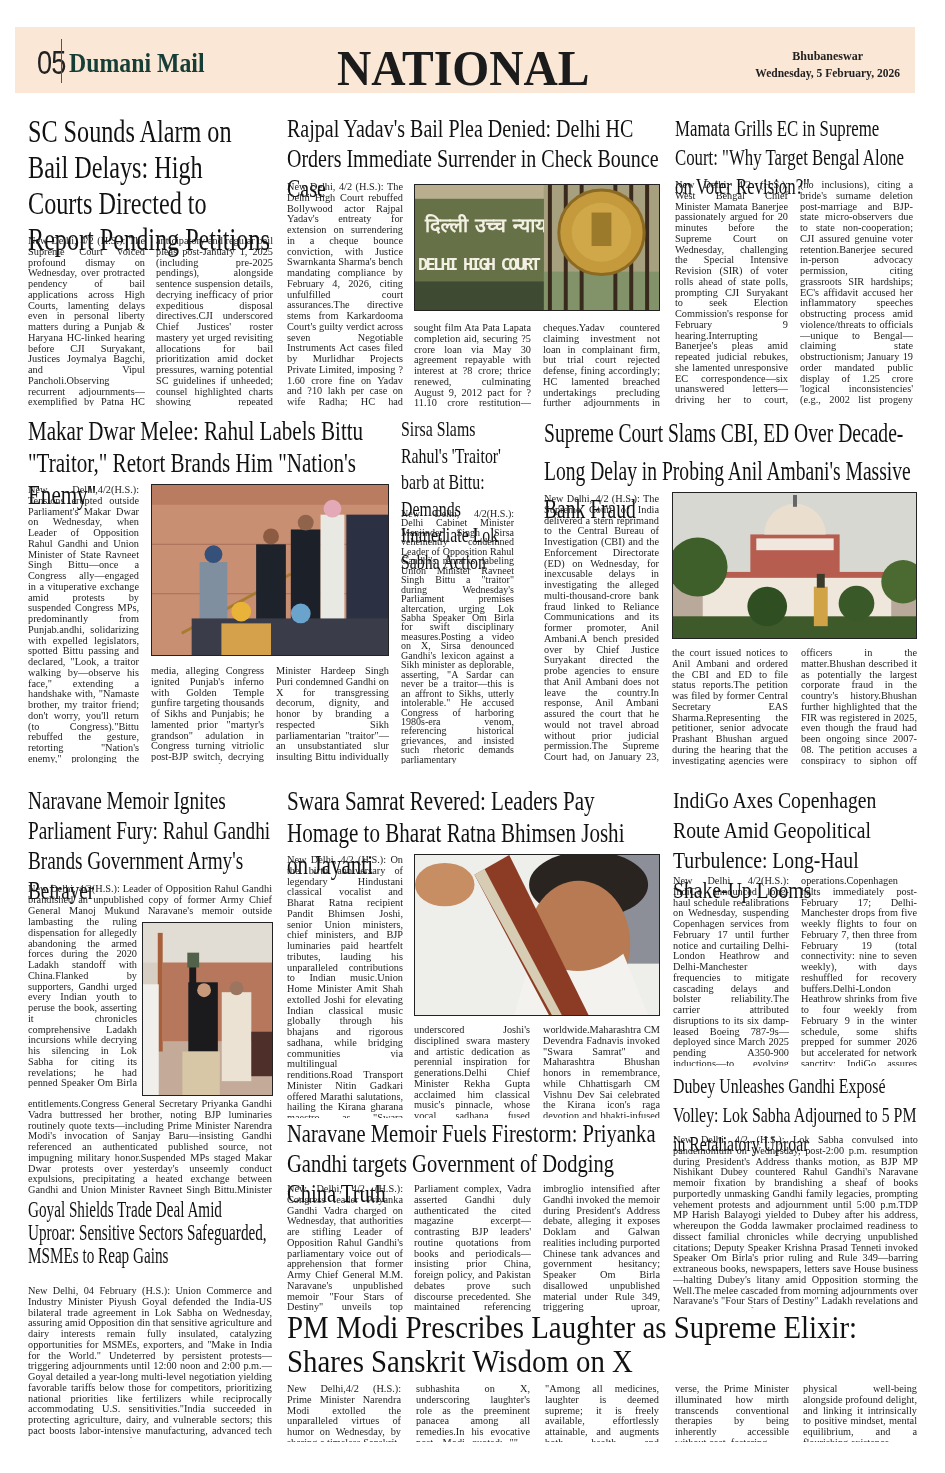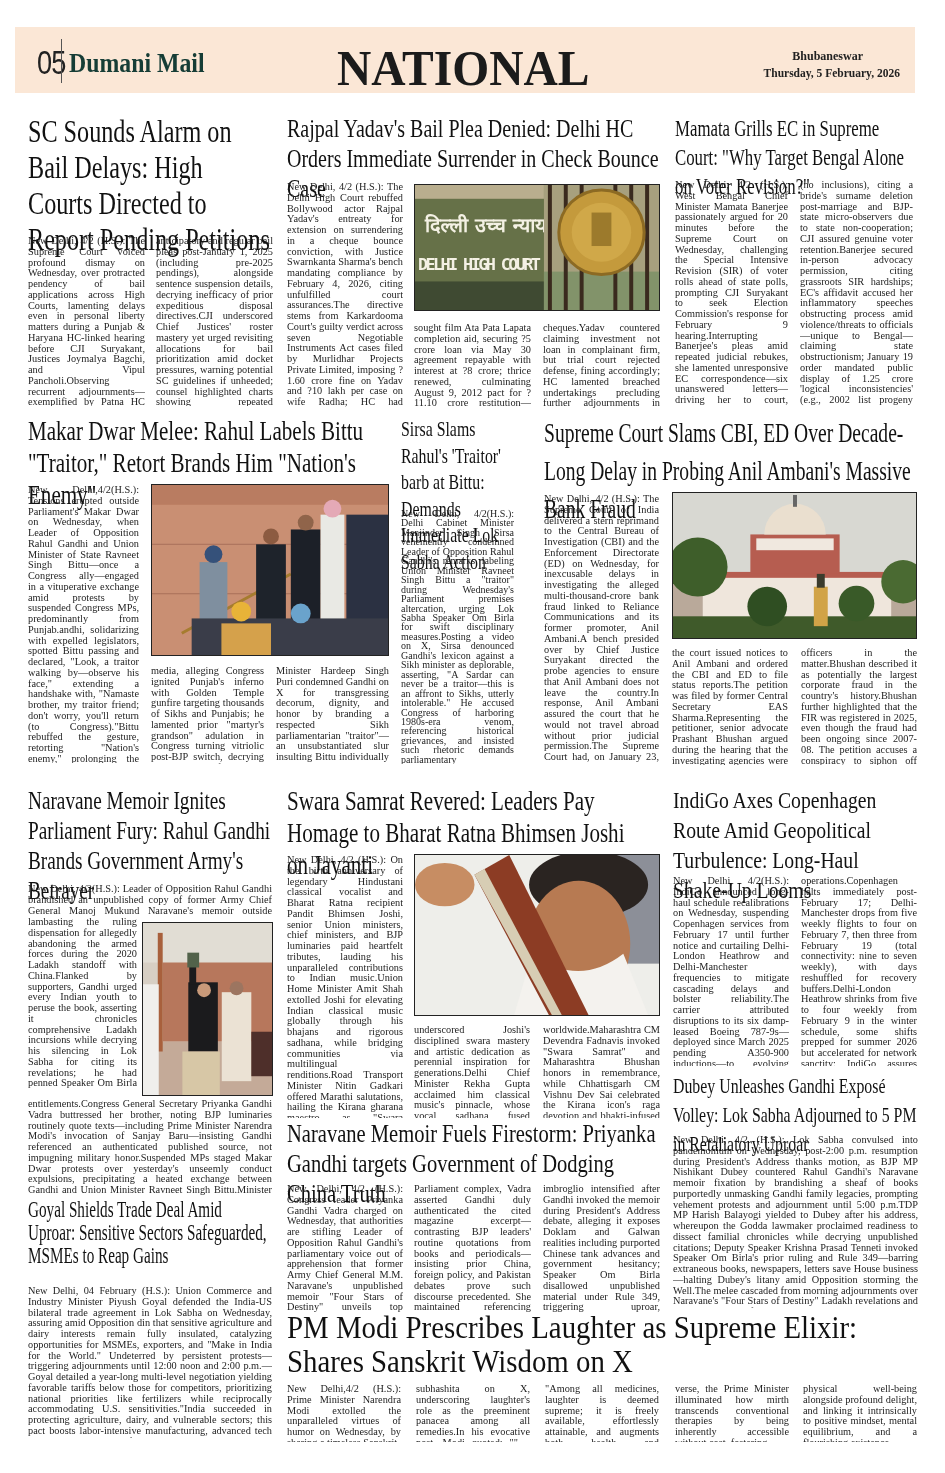--- a/index.html
+++ b/index.html
@@ -22,21 +22,21 @@
 </style>
 </head>
 <body>
 
 <div class="masthead">
   <div class="page-num">05</div>
   <div class="mast-divider"></div>
   <div class="paper-name">Dumani Mail</div>
   <div class="section-title">NATIONAL</div>
   <div class="mast-city">Bhubaneswar</div>
-  <div class="mast-date">Thursday, 5 February, 2026</div>
+  <div class="mast-date">Wednesday, 5 February, 2026</div>
 </div>
 
 <div class="headline" style="left:28px; top:114px; width:244px; font-size:31px; line-height:36px; transform:scaleX(0.78); width:314px;">SC Sounds Alarm on Bail Delays: High Courts Directed to Report Pending Petitions</div>
 <div class="body" style="left:28px; top:236px; width:117px; height:170px;">New Delhi, 4/2 (H.S.): The Supreme Court voiced profound dismay on Wednesday, over protracted pendency of bail applications across High Courts, lamenting delays even in personal liberty matters during a Punjab &amp; Haryana HC-linked hearing before CJI Suryakant, Justices Joymalya Bagchi, and Vipul Pancholi.Observing recurrent adjournments—exemplified by Patna HC listing complaints—the Bench mandated Registrar Generals of all High Courts to furnish status reports on</div>
 <div class="body" style="left:156px; top:236px; width:117px; height:170px;">anticipatory and regular bail pleas post-January 1, 2025 (including pre-2025 pendings), alongside sentence suspension details, decrying inefficacy of prior expeditious disposal directives.CJI underscored Chief Justices' roster mastery yet urged revisiting allocations for bail prioritization amid docket pressures, warning potential SC guidelines if unheeded; counsel highlighted charts showing repeated postponements since May 2025, prompting calls for systemic reforms safeguarding Article 21 liberty.</div>
 
 <div class="headline" style="left:287px; top:114px; width:470px; font-size:25px; line-height:30px; transform:scaleX(0.8);">Rajpal Yadav's Bail Plea Denied: Delhi HC Orders Immediate Surrender in Check Bounce Case</div>
 <div class="body" style="left:287px; top:182px; width:116px; height:227px;">New Delhi, 4/2 (H.S.): The Delhi High Court rebuffed Bollywood actor Rajpal Yadav's entreaty for extension on surrendering in a cheque bounce conviction, with Justice Swarnkanta Sharma's bench mandating compliance by February 4, 2026, citing unfulfilled court assurances.The directive stems from Karkardooma Court's guilty verdict across seven Negotiable Instruments Act cases filed by Murlidhar Projects Private Limited, imposing ?1.60 crore fine on Yadav and ?10 lakh per case on wife Radha; HC had suspended sentence in June 2024 deeming him non-habitual offender, but revoked relief upon repayment defaults.Trouble originated April 2010 when Yadav</div>
 <div class="photo" style="left:414px; top:184px; width:246px; height:127px;">
   <svg viewBox="0 0 246 127" preserveAspectRatio="none">

